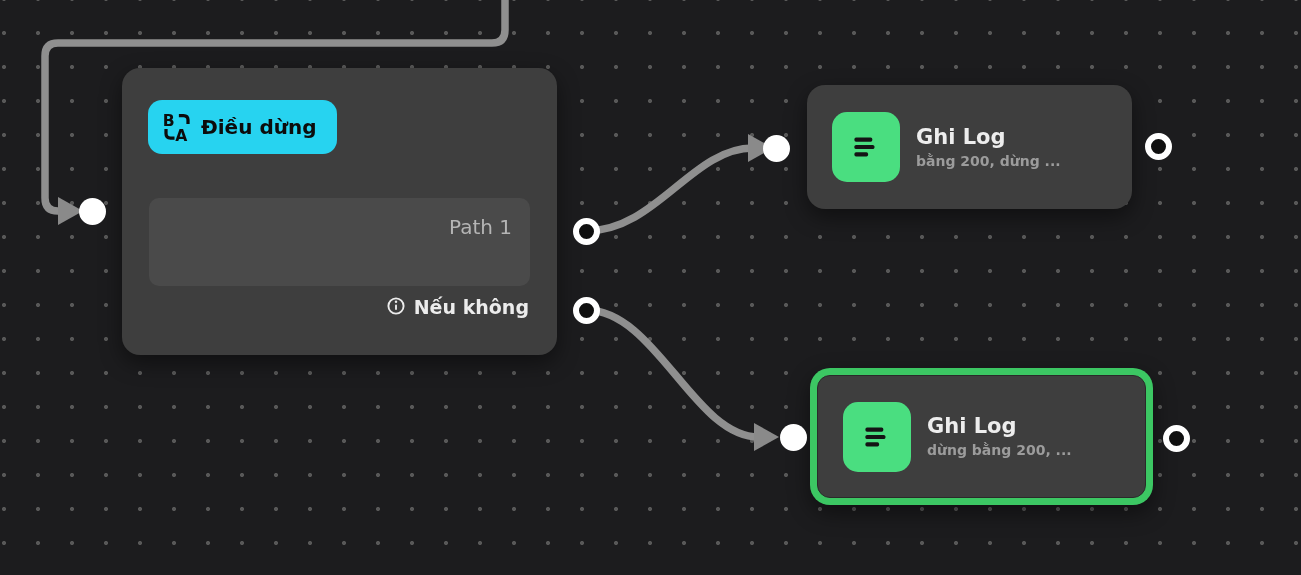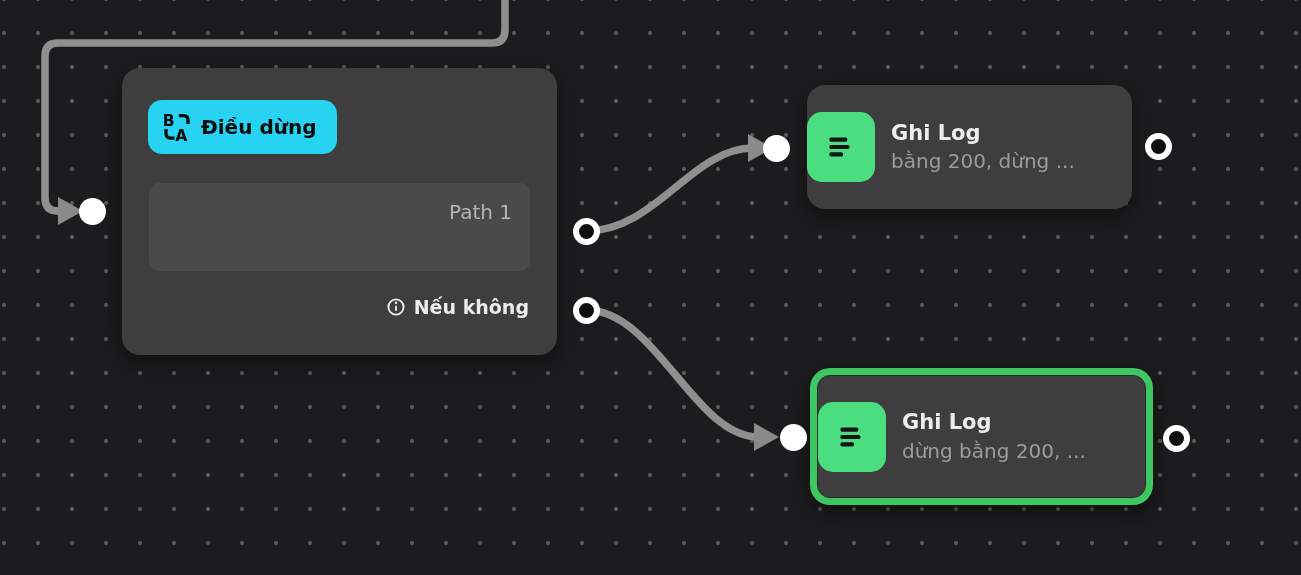--- a/index.html
+++ b/index.html
@@ -45,36 +45,36 @@
   .badge{
     position:absolute;left:26px;top:32px;
     height:54px;padding:0 20px 0 14px;
     background:var(--badge);
     border-radius:14px;
     display:flex;align-items:center;gap:9px;
     color:#0c0c0c;font-size:20px;font-weight:700;
   }
   .badge svg text{fill:#0c0c0c;font-family:"DejaVu Sans","Liberation Sans",sans-serif;}
   .path-field{
-    position:absolute;left:27px;top:115px;width:381px;height:88px;
+    position:absolute;left:27px;top:130px;width:381px;height:88px;
     background:var(--field);
     border:none;outline:none;
     border-radius:10px;
     color:#b5b5b5;font-size:20px;
     font-family:"DejaVu Sans","Liberation Sans",sans-serif;
     text-align:right;
     padding:0 18px 30px 18px;
   }
   .else-row{
     position:absolute;right:28px;top:228px;
-    display:flex;align-items:center;gap:8px;
+    display:flex;gap:8px;
     color:#ececec;font-size:19px;font-weight:700;
   }
   
-  .node-log{display:flex;align-items:center;gap:16px;}
+  .node-log{display:flex;align-items:center;gap:16px;padding-left:25px;}
   .node-log-top{left:807px;top:85px;width:325px;height:124px;}
   .select-ring{
     position:absolute;left:810px;top:368px;width:343px;height:137px;
     background:var(--select-green);
     border-radius:20px;
     padding:7px;
     box-shadow:0 8px 22px rgba(0,0,0,.45);
     z-index:2;
   }
   .node-log-bottom{
@@ -84,21 +84,21 @@
   }
   .log-icon{
     flex:0 0 auto;
     width:68px;height:70px;
     background:var(--icon-green);
     border-radius:15px;
     display:flex;align-items:center;justify-content:center;
   }
   .log-texts{display:flex;flex-direction:column;gap:3px;}
   .log-title{color:var(--title);font-size:21px;font-weight:700;line-height:1.2;}
-  .log-subtitle{color:var(--subtitle);font-size:20px;line-height:1.2;}
+  .log-subtitle{color:var(--subtitle);font-size:14px;line-height:1.2;font-weight:bold;}
 
   
   .port{
     position:absolute;width:27px;height:27px;border-radius:50%;z-index:3;
   }
   .port-ring{
     background:#0f0f0f;
     border:6.5px solid #fff;
   }
   .port-filled{background:#fff;}

